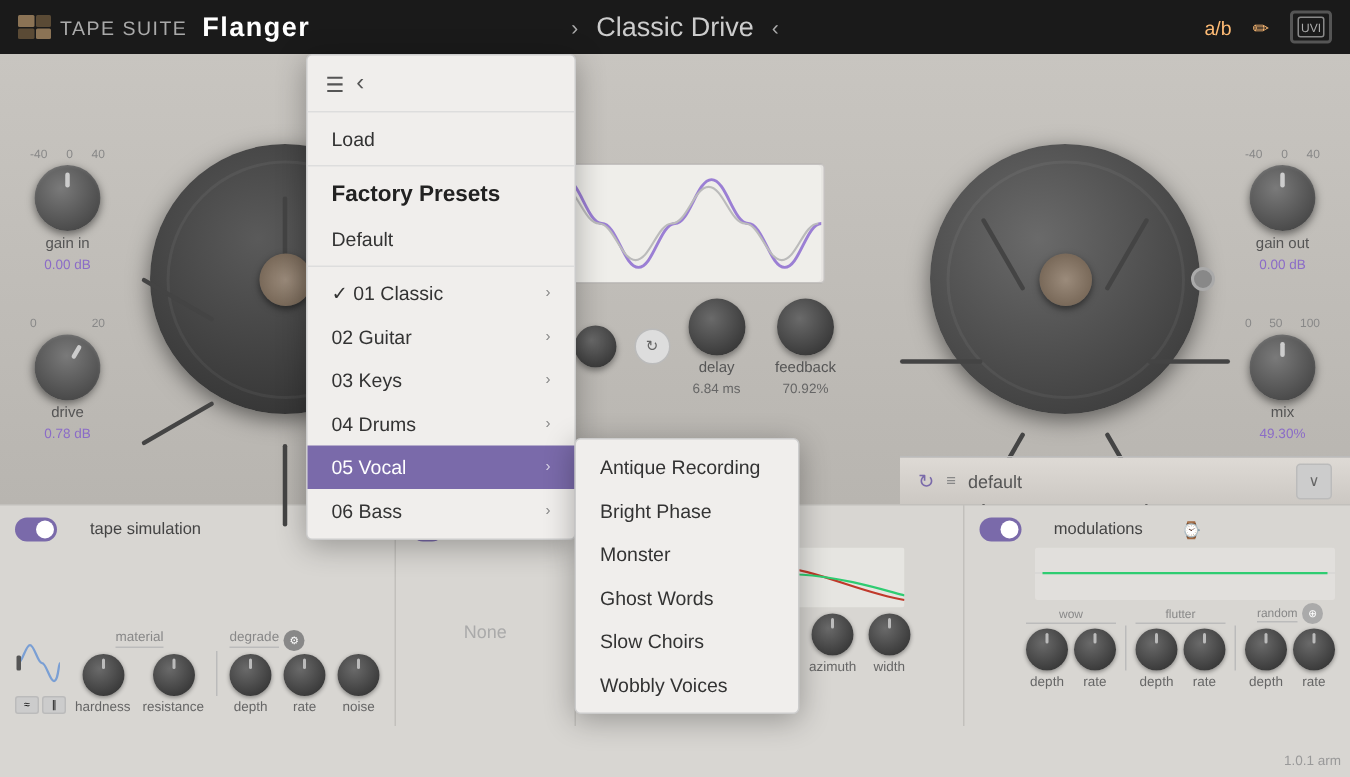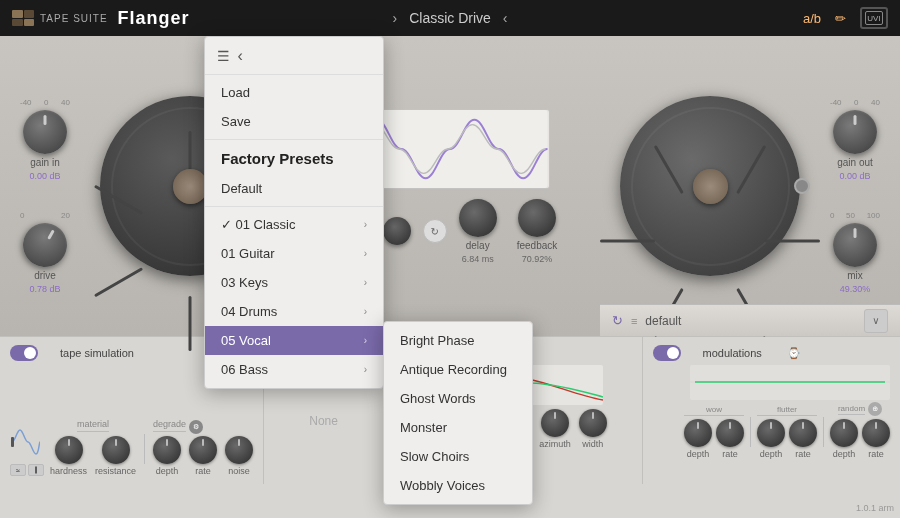--- a/index.html
+++ b/index.html
@@ -53,21 +53,21 @@
     .header-center {
       display: flex;
       align-items: center;
       gap: 12px;
       position: absolute;
       left: 50%;
       transform: translateX(-50%);
     }
     .preset-name {
       color: #cccccc;
-      font-size: 14px;
+      font-size: 18px;
     }
     .header-nav-btn {
       color: #888;
       font-size: 14px;
       cursor: pointer;
       background: none;
       border: none;
       color: #aaa;
     }
     .header-right {
@@ -435,21 +435,21 @@
 
 <div class="header">
   <div class="header-left">
     <div class="tape-suite-logo">
       <div class="logo-boxes">
         <div class="logo-box"></div>
         <div class="logo-box dark"></div>
         <div class="logo-box dark"></div>
         <div class="logo-box"></div>
       </div>
-      <span style="color:#aaa;font-size:10px;letter-spacing:1px;">TAPE SUITE</span>
+      <span style="color:#aaa;font-size:13px;letter-spacing:1px;">TAPE SUITE</span>
     </div>
     <span class="app-title">Flanger</span>
   </div>
 
   <div class="header-center">
     <button class="header-nav-btn">›</button>
     <span class="preset-name">Classic Drive</span>
     <button class="header-nav-btn">‹</button>
   </div>
 
@@ -759,53 +759,52 @@
 </div>
 
 <div class="dropdown-menu">
 
   <div style="display:flex;align-items:center;gap:8px;padding:6px 12px;">
     <button style="background:none;border:none;cursor:pointer;font-size:14px;color:#555;">☰</button>
     <button style="background:none;border:none;cursor:pointer;font-size:16px;color:#555;">‹</button>
   </div>
   <div class="menu-separator"></div>
   <div class="menu-item">Load</div>
-  <div class="menu-item">Save</div>
   <div class="menu-separator"></div>
   <div class="menu-item bold">Factory Presets</div>
   <div class="menu-item">Default</div>
   <div class="menu-separator"></div>
 
   <div class="menu-item">
     <span>✓ 01 Classic</span>
     <span class="menu-arrow">›</span>
   </div>
   <div class="menu-item">
-    <span>01 Guitar</span>
+    <span>02 Guitar</span>
     <span class="menu-arrow">›</span>
   </div>
   <div class="menu-item">
     <span>03 Keys</span>
     <span class="menu-arrow">›</span>
   </div>
   <div class="menu-item">
     <span>04 Drums</span>
     <span class="menu-arrow">›</span>
   </div>
 
   <div class="menu-item-wrap">
     <div class="menu-item active">
       <span>05 Vocal</span>
       <span class="menu-arrow" style="color:rgba(255,255,255,0.7);">›</span>
     </div>
     <div class="sub-menu" style="display:block;top:-5px;left:100%;">
+      <div class="menu-item">Antique Recording</div>
       <div class="menu-item">Bright Phase</div>
-      <div class="menu-item">Antique Recording</div>
+      <div class="menu-item">Monster</div>
       <div class="menu-item">Ghost Words</div>
-      <div class="menu-item">Monster</div>
       <div class="menu-item">Slow Choirs</div>
       <div class="menu-item">Wobbly Voices</div>
     </div>
   </div>
   <div class="menu-item">
     <span>06 Bass</span>
     <span class="menu-arrow">›</span>
   </div>
 </div>
 

